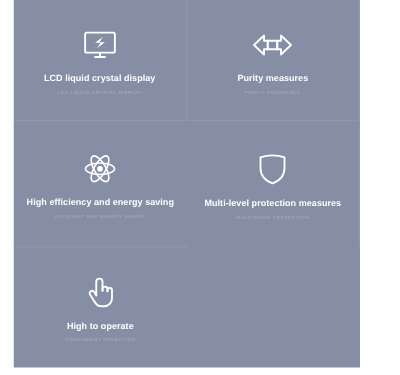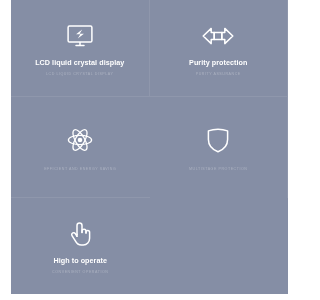--- a/index.html
+++ b/index.html
@@ -99,45 +99,47 @@
 
 
     <div class="cell col-left row-2">
       <div class="icon-wrap">
         <svg width="32" height="18" viewBox="0 0 32 18" fill="none">
           <path d="M9.2 1.4 L1.2 9 L9.2 16.6 V12.4 H12.2 V5.6 H9.2 Z" stroke="#ffffff" stroke-width="1.5" stroke-linejoin="round" fill="none"></path>
           <path d="M22.8 1.4 L30.8 9 L22.8 16.6 V12.4 H19.8 V5.6 H22.8 Z" stroke="#ffffff" stroke-width="1.5" stroke-linejoin="round" fill="none"></path>
           <path d="M12.2 5.6 H19.8 V12.4 H12.2 Z" stroke="#ffffff" stroke-width="1.5" stroke-linejoin="round" fill="none"></path>
         </svg>
       </div>
-      <div class="cell-title">Purity protection</div>
+      <div class="cell-title">Purity measures</div>
       <div class="cell-sub">PURITY ASSURANCE</div>
     </div>
 
     <div class="cell col-right row-2">
       <div class="icon-wrap">
         <svg width="26" height="26" viewBox="0 0 26 26" fill="none">
           <circle cx="13" cy="13" r="2.3" fill="#ffffff"></circle>
           <ellipse cx="13" cy="13" rx="11.6" ry="4.6" stroke="#ffffff" stroke-width="1.3"></ellipse>
           <ellipse cx="13" cy="13" rx="11.6" ry="4.6" stroke="#ffffff" stroke-width="1.3" transform="rotate(60 13 13)"></ellipse>
           <ellipse cx="13" cy="13" rx="11.6" ry="4.6" stroke="#ffffff" stroke-width="1.3" transform="rotate(120 13 13)"></ellipse>
         </svg>
       </div>
+      <div class="cell-title">High efficiency and energy saving</div>
       <div class="cell-sub">EFFICIENT AND ENERGY SAVING</div>
     </div>
 
     <div class="cell col-left row-3">
       <div class="icon-wrap">
         <svg width="22" height="25" viewBox="0 0 22 25" fill="none">
           <path d="M11 1.3 C7.6 1.3 3.9 2.0 1.4 2.9 V11.4
                    C1.4 17.6 5.6 21.6 11 23.7
                    C16.4 21.6 20.6 17.6 20.6 11.4 V2.9
                    C18.1 2.0 14.4 1.3 11 1.3 Z" stroke="#ffffff" stroke-width="1.5" stroke-linejoin="round" fill="none"></path>
         </svg>
       </div>
+      <div class="cell-title">Multi-level protection measures</div>
       <div class="cell-sub">MULTISTAGE PROTECTION</div>
     </div>
 
     <div class="cell col-right row-3">
       <div class="icon-wrap">
         <svg width="23" height="26" viewBox="0 0 23 26" fill="none">
           <path d="M8.0 13.2 V4.4 C8.0 3.0 9.1 1.9 10.5 1.9
                    C11.9 1.9 13.0 3.0 13.0 4.4 V11.6" stroke="#ffffff" stroke-width="1.5" stroke-linecap="round" fill="none"></path>
           <path d="M13.0 11.6 V10.3 C13.0 9.2 13.9 8.3 15.0 8.3
                    C16.1 8.3 17.0 9.2 17.0 10.3 V12.0" stroke="#ffffff" stroke-width="1.5" stroke-linecap="round" fill="none"></path>

